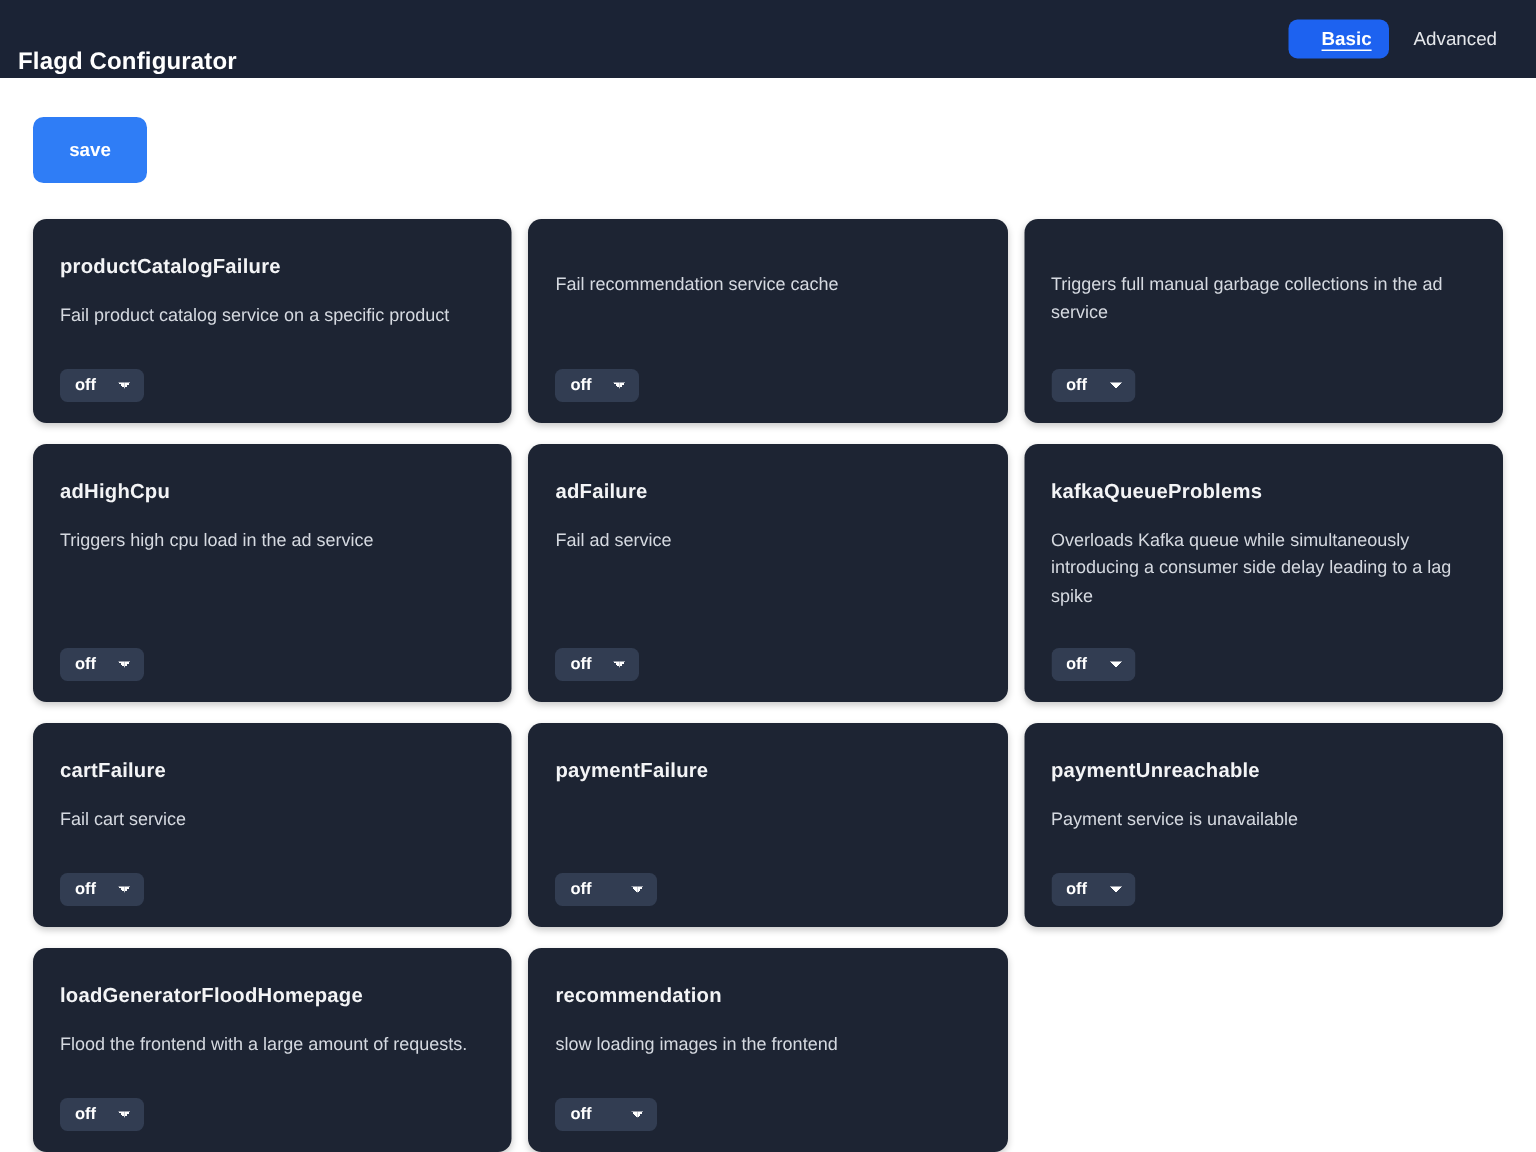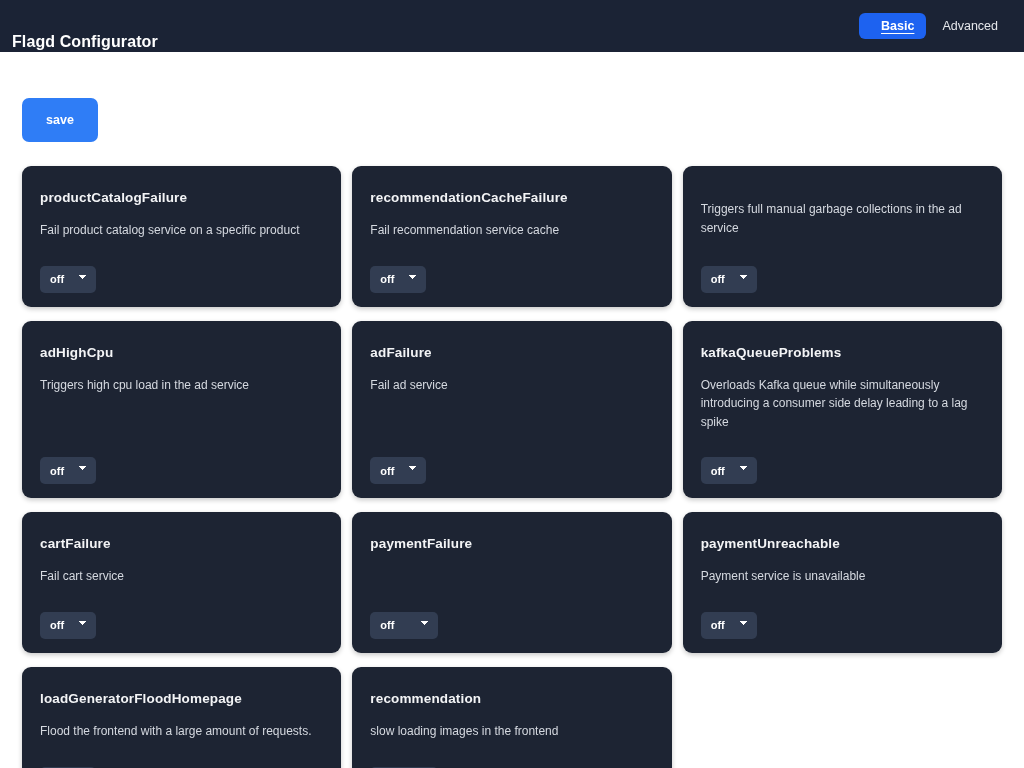--- a/index.html
+++ b/index.html
@@ -47,21 +47,20 @@
     color: #ffffff;
     text-decoration: underline;
     text-underline-offset: 3px;
     font-weight: bold;
     padding-left: 22px;
   }
 
   
   .toolbar {
     padding: 26px 3px 0 22px;
-    margin-top: 20px;
   }
   .save-btn {
     background: #2f7df6;
     color: #ffffff;
     border: none;
     border-radius: 7px;
     width: 76px;
     height: 44px;
     font-size: 12.5px;
     font-weight: bold;
@@ -109,21 +108,21 @@
   select.flag-select {
     appearance: none;
     -webkit-appearance: none;
     background-color: #323d52;
     color: #ffffff;
     border: none;
     border-radius: 5px;
     font-size: 11px;
     font-weight: bold;
     font-family: "Liberation Sans", sans-serif;
-    height: 27px;
+    height: 22px;
     padding: 0 22px 0 10px;
     cursor: pointer;
     background-image:
       linear-gradient(45deg, transparent 50%, #ffffff 50%),
       linear-gradient(135deg, #ffffff 50%, transparent 50%);
     background-position:
       calc(100% - 13px) 9px,
       calc(100% - 9px) 9px;
     background-size: 4px 4px, 4px 4px;
     background-repeat: no-repeat;
@@ -159,21 +158,20 @@
       <div class="card-title">productCatalogFailure</div>
       <div class="card-desc">Fail product catalog service on a specific product</div>
       <div class="card-spacer"></div>
       <div class="select-wrap">
         <select class="flag-select narrow">
           <option>off</option>
         </select>
       </div>
     </div>
     <div class="card">
-      <div class="card-title">recommendationCacheFailure</div>
       <div class="card-desc">Fail recommendation service cache</div>
       <div class="card-spacer"></div>
       <div class="select-wrap">
         <select class="flag-select narrow">
           <option>off</option>
         </select>
       </div>
     </div>
     <div class="card">
       <div class="card-desc">Triggers full manual garbage collections in the ad service</div>

